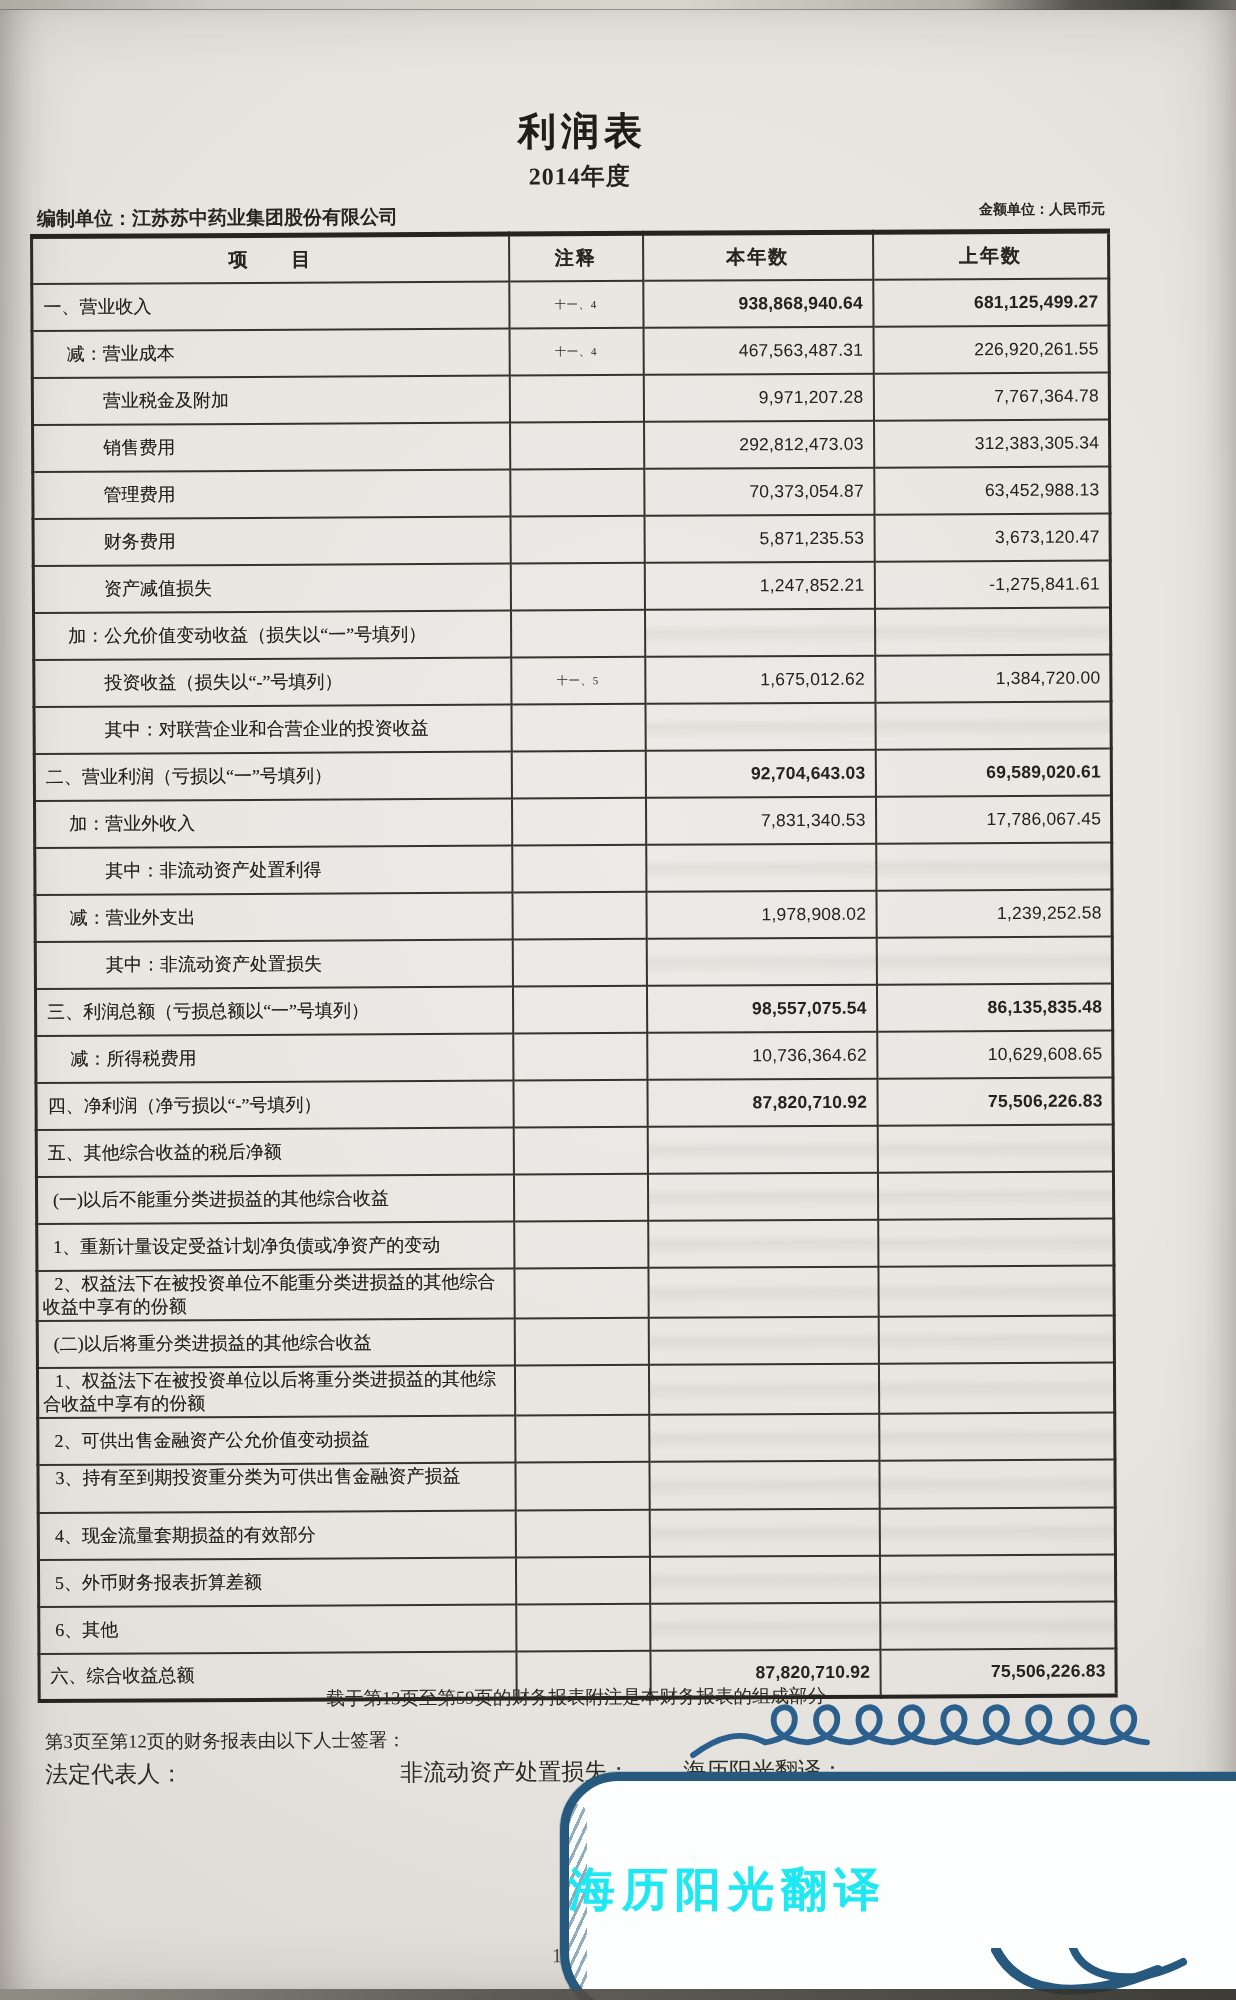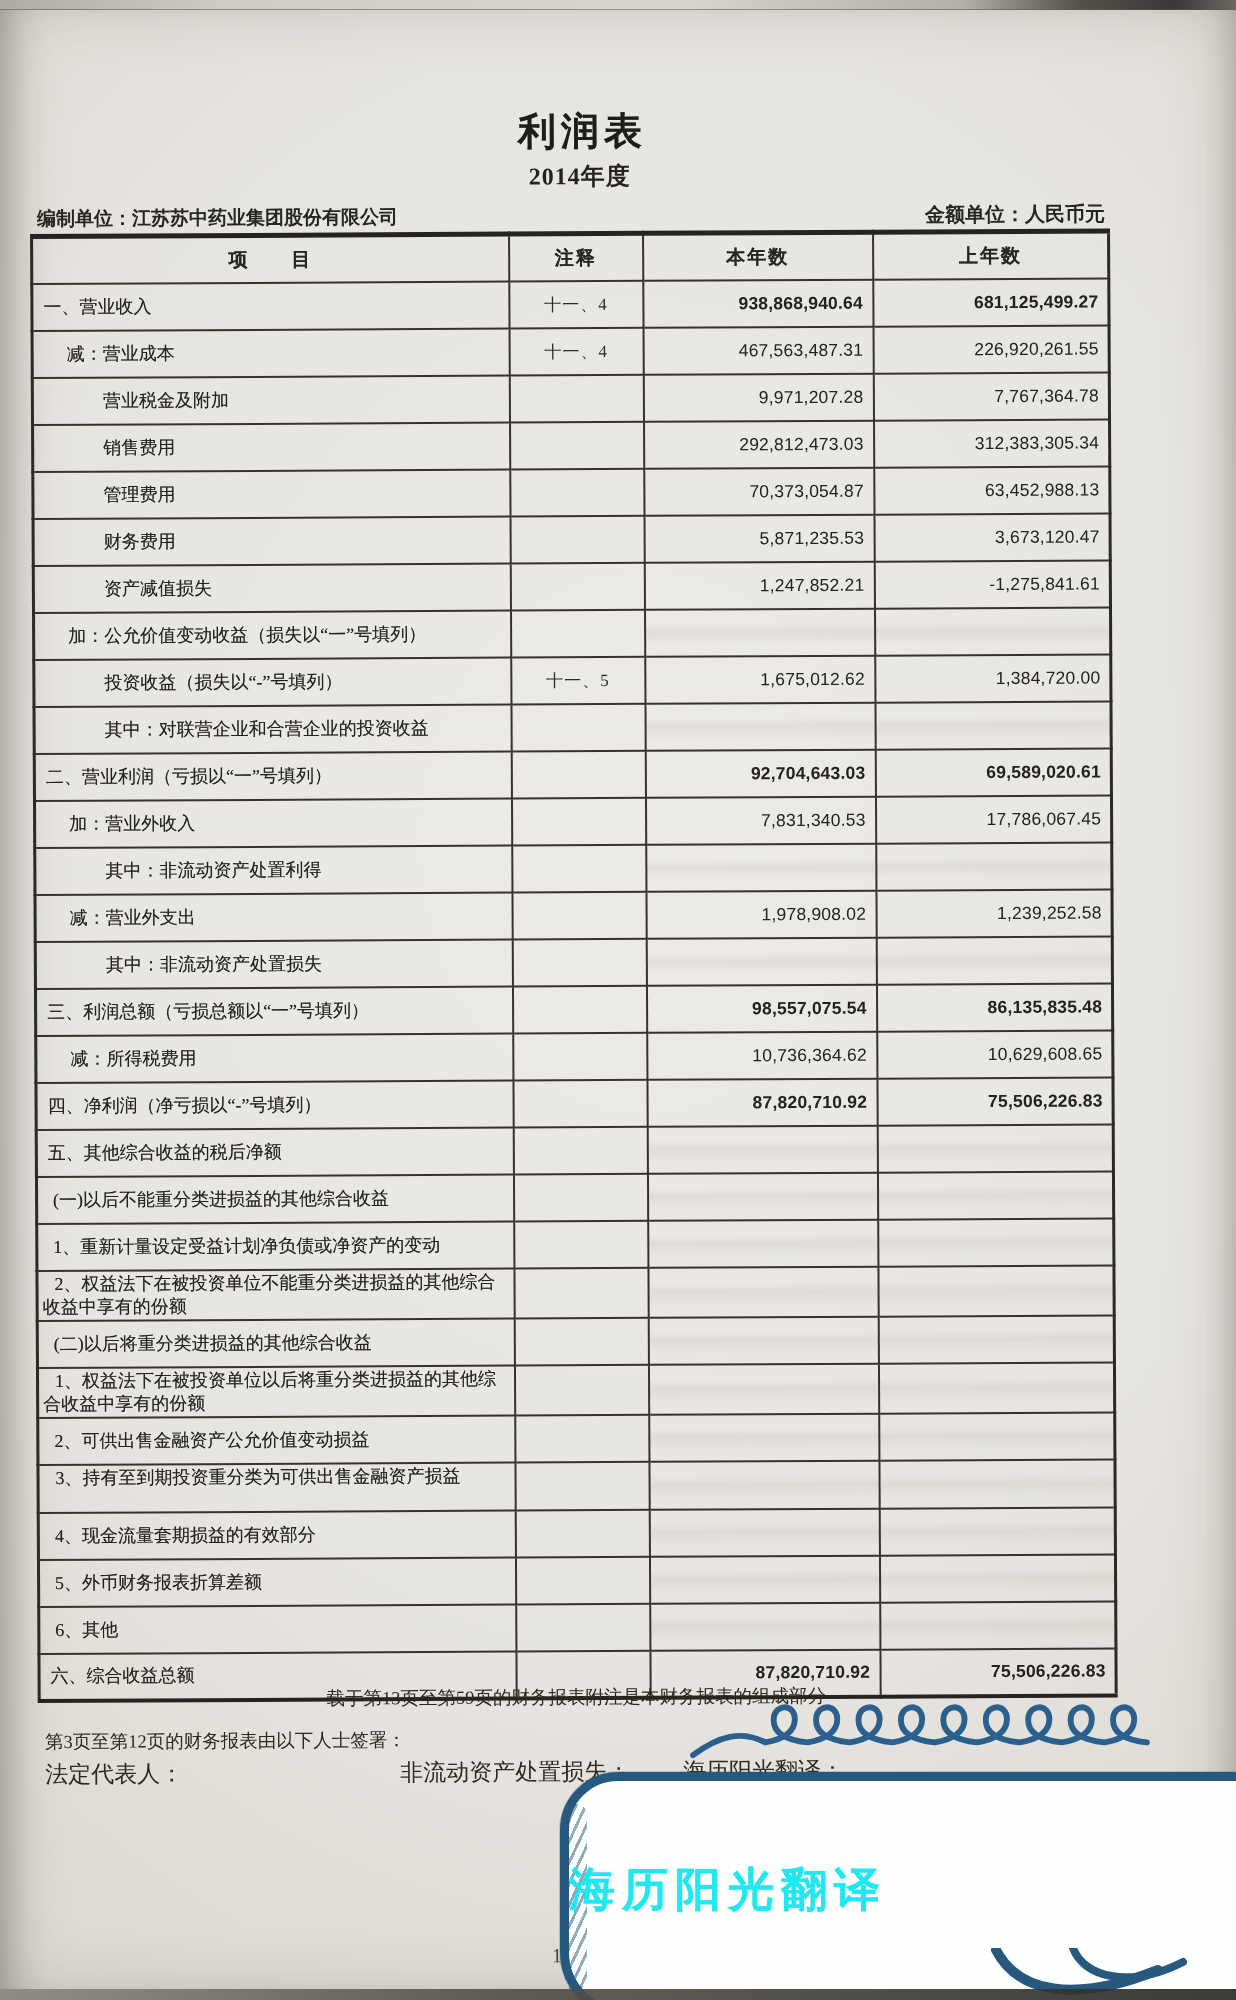--- a/index.html
+++ b/index.html
@@ -12,35 +12,35 @@
     border-bottom:1px solid rgba(90,88,80,.55);}
   .edge-bottom{position:absolute;bottom:0;left:0;right:0;height:11px;z-index:9;
     background:linear-gradient(90deg,#8d8a82 0%,#55524b 40%,#3f3d37 72%,#2c2a25 100%);opacity:.92;}
   .sheet{position:absolute;inset:0;transform:rotate(-0.3deg);transform-origin:50% 40%;}
 
   .title{position:absolute;top:106px;left:0;right:64px;text-align:center;
     font-size:38px;font-weight:700;letter-spacing:5px;color:#1e1d18;text-shadow:0 0 .6px rgba(0,0,0,.55);}
   .subtitle{position:absolute;top:160px;left:0;right:70px;text-align:center;
     font-size:24px;font-weight:700;letter-spacing:1px;color:#23221c;}
   .prep-line{position:absolute;top:203px;left:40px;width:1072px;font-size:19px;font-weight:700;}
-  .unit-note{position:absolute;top:203px;right:128px;font-size:20px;font-weight:700;}
+  .unit-note{position:absolute;top:203px;right:128px;font-size:14px;font-weight:700;}
 
   table.fin{position:absolute;top:231px;left:33px;width:1077px;border-collapse:collapse;table-layout:fixed;
     border:3px solid #2c2a24;border-top:5px solid #26241e;border-bottom:4px solid #26241e;}
   table.fin td,table.fin th{border:2px solid #35332c;vertical-align:middle;overflow:hidden;}
   tr.trh{height:48px;}
   tr.trh th{font-size:19px;font-weight:700;letter-spacing:2px;text-shadow:0 0 .5px rgba(0,0,0,.5);}
   table.fin tr{height:47px;}
   tr.rh42{height:42px}tr.rh45{height:45px}tr.rh58{height:58px}tr.rh44{height:44px}
   tr.rh60{height:60px}tr.rh43{height:43px}tr.rh47{height:47px}tr.rh37{height:37px}tr.rh36{height:36px}
   td.item div{font-size:18px;line-height:23px;color:#23221c;text-shadow:0 0 .5px rgba(20,20,15,.45);}
   .ind0{padding-left:9px;}  .ind1{padding-left:32px;} .ind2{padding-left:68px;} .inds{padding-left:14px;}
   .wrap{padding-left:3px;text-indent:12px;line-height:25px;}
   .clipbox{height:44px;overflow:hidden;padding-left:3px;text-indent:12px;line-height:24px;}
-  td.note{font-size:17px;text-align:center;letter-spacing:1px;color:#2c2b24;margin-left:10px;}
+  td.note{font-size:11px;text-align:center;letter-spacing:1px;color:#2c2b24;margin-left:10px;}
   td.val{font-family:"Liberation Sans","DejaVu Sans",sans-serif;font-size:17.5px;text-align:right;
     padding-right:9px;color:#23221d;letter-spacing:.2px;}
   tr.sec td.val{font-weight:700;}
   td.g{background:linear-gradient(180deg,transparent 30%,rgba(110,104,92,.085) 48%,rgba(110,104,92,.05) 62%,transparent 78%);}
 
   .foot-note1{position:absolute;top:1684px;left:33px;width:1077px;text-align:center;font-size:18.5px;color:#2a2922;}
   .foot-note2{position:absolute;top:1726px;left:40px;font-size:18.5px;color:#2a2922;}
   .sig{position:absolute;top:1756px;font-size:23px;color:#2a2922;z-index:4;}
   .sig.s1{left:40px;} .sig.s2{left:395px;} .sig.s3{left:678px;}
   .page-num{position:absolute;top:1944px;left:546px;font-size:20px;color:#45443e;letter-spacing:1px;}

